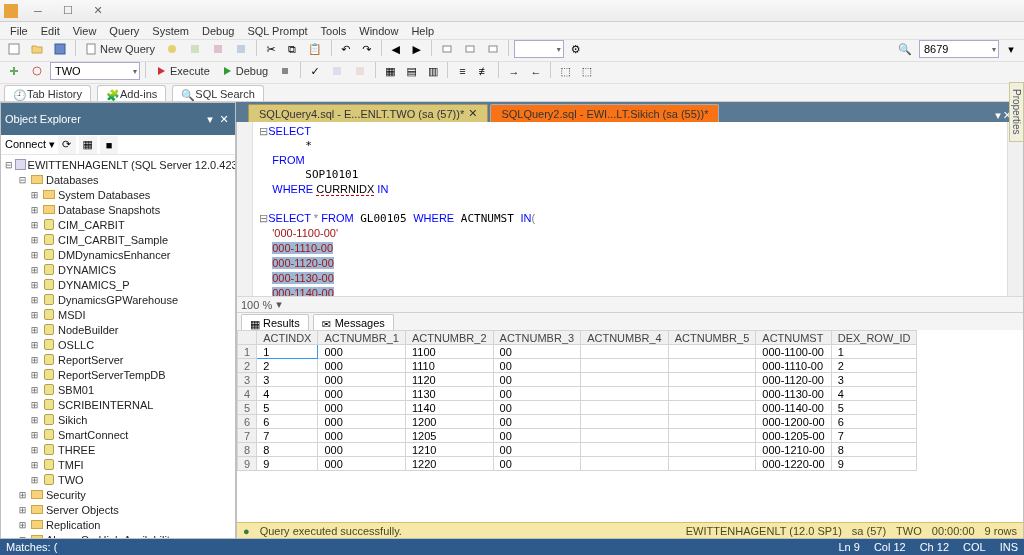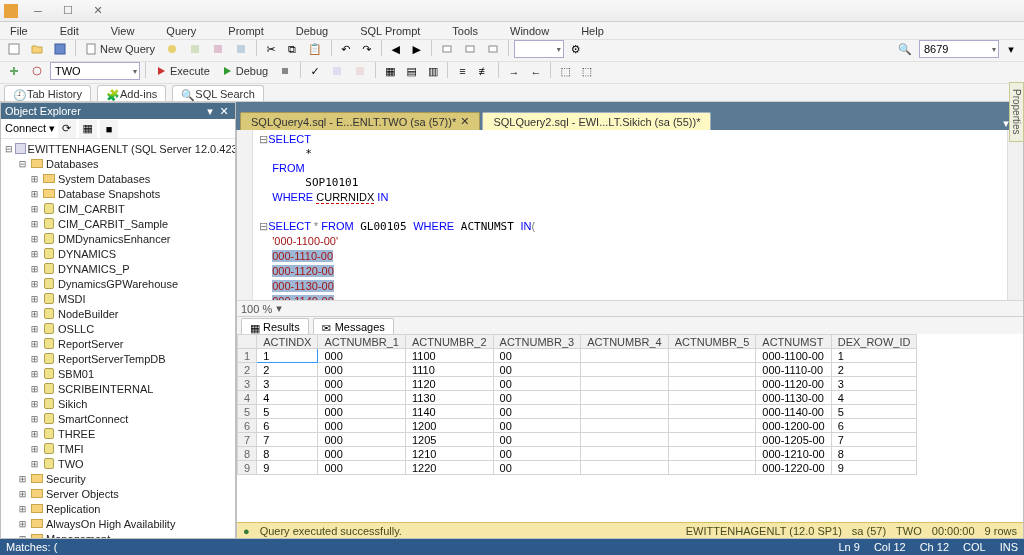--- a/index.html
+++ b/index.html
@@ -2,51 +2,51 @@
 <html><head>
 <meta charset="utf-8">
 <style>
 * { margin: 0; padding: 0; box-sizing: border-box; font-family: "Segoe UI", Tahoma, sans-serif; font-size: 11px; }
 body { background: #fff; width: 1024px; height: 555px; overflow: hidden; display: flex; flex-direction: column; }
 .titlebar { height: 22px; background: linear-gradient(#f8f8f8,#ececec); display: flex; align-items: center; padding: 0 4px; border-bottom: 1px solid #d0d0d0; }
 .titlebar .icon { width: 14px; height: 14px; background: #e8a33d; margin-right: 6px; }
 .titlebar .title { flex: 1; color: #444; }
 .winbtns { display: flex; gap: 2px; }
 .winbtn { width: 28px; height: 16px; display: flex; align-items: center; justify-content: center; color: #666; }
-.menubar { height: 18px; display: flex; align-items: center; padding: 0 4px; gap: 20px; background: #f4f4f4; border-bottom: 1px solid #e0e0e0; }
+.menubar { height: 18px; display: flex; align-items: center; padding: 0 4px; gap: 1px; background: #f4f4f4; border-bottom: 1px solid #e0e0e0; }
 .menubar span { padding: 1px 6px; color: #333; cursor: default; }
 .toolbar { height: 22px; display: flex; padding: 0 4px; gap: 3px; background: #f4f4f4; border-bottom: 1px solid #e0e0e0; }
 .tbsep { width: 1px; height: 16px; background: #ccc; margin: 0 2px; }
 .tbtn { height: 18px; min-width: 18px; padding: 0 3px; display: flex; align-items: center; justify-content: center; border: 1px solid transparent; background: #f4f4f4; }
 .tbtn svg { width: 12px; height: 12px; }
 .tbtn .lbl { margin-left: 3px; color: #333; }
 .combo { height: 18px; border: 1px solid #aac; background: #fff; padding: 0 14px 0 4px; display: flex; align-items: center; min-width: 60px; position: relative; }
 .combo::after { content: "▾"; position: absolute; right: 2px; font-size: 8px; color: #666; }
 .tabbar { height: 18px; display: flex; align-items: flex-end; padding: 0 4px; gap: 6px; background: #f4f4f4; border-bottom: 1px solid #d0d0d0; }
 .smalltab { height: 16px; padding: 0 8px; border: 1px solid #c8c8c8; border-bottom: none; background: #fff; border-radius: 3px 3px 0 0; display: flex; align-items: center; gap: 4px; color: #333; }
 .smalltab .ti { width: 10px; height: 10px; }
 .main { flex: 1; display: flex; min-height: 0; }
 .panel { display: flex; flex-direction: column; border: 1px solid #c0c0c0; }
-.panel-title { height: 16px; background: #4a6e8a; color: #fff; padding: 0 4px; display: flex; align-items: center; }
+.panel-title { height: 32px; background: #4a6e8a; color: #fff; padding: 0 4px; display: flex; align-items: center; }
 .panel-title .spacer { flex: 1; }
 .panel-title .pbtn { width: 14px; height: 14px; display: flex; align-items: center; justify-content: center; color: #fff; }
 .oe { width: 236px; background: #fff; display: flex; flex-direction: column; }
 .oe-tools { height: 20px; display: flex; align-items: center; gap: 3px; padding: 0 4px; border-bottom: 1px solid #e4e4e4; }
 .tree { flex: 1; overflow: auto; padding: 2px 0; }
 .tn { display: flex; align-items: center; height: 15px; padding-left: 4px; white-space: nowrap; }
 .tn .tw { width: 11px; text-align: center; color: #666; font-size: 9px; cursor: default; }
 .tn .ic { width: 14px; height: 12px; margin: 0 2px; display: inline-flex; align-items: center; justify-content: center; }
 .tn .lbl { color: #222; }
 .folder { background: #f6d27a; border: 1px solid #caa64a; width: 12px; height: 9px; }
 .db { background: #f0e28a; border: 1px solid #b0a050; width: 10px; height: 11px; border-radius: 2px; }
 .srv { background: #dde; border: 1px solid #99b; width: 11px; height: 11px; }
 .editor-area { flex: 1; display: flex; flex-direction: column; min-width: 0; }
-.doctabs { height: 28px; background: #5a7a94; display: flex; align-items: flex-end; padding: 0 4px; gap: 2px; }
+.doctabs { height: 20px; background: #5a7a94; display: flex; align-items: flex-end; padding: 0 12px; gap: 2px; }
 .doctab { height: 18px; padding: 0 10px; background: #d8c878; color: #333; border: 1px solid #a89858; border-bottom: none; border-radius: 2px 2px 0 0; display: flex; align-items: center; gap: 4px; font-size: 10px; }
-.doctab.inactive { background: #fef9c3; border-color: #a0b0c0; }
+.doctab.inactive { background: #f97316; border-color: #a0b0c0; }
 .editor-split { flex: 1; display: flex; flex-direction: column; min-height: 0; border: 1px solid #c0c0c0; border-top: none; }
 .code-pane { flex: 1; display: flex; min-height: 0; background: #fff; position: relative; }
 .gutter { width: 16px; background: #f2f2f2; border-right: 1px solid #e0e0e0; }
 .code { flex: 1; font-family: Consolas, monospace; font-size: 11px; line-height: 14px; padding: 2px 0 2px 6px; position: relative; white-space: pre; overflow: hidden; }
 .code .kw { color: #0000ff; }
 .code .str { color: #a31515; }
 .code .op { color: #808080; }
 .sel { background: #9cb8d6; }
 .vscroll { width: 16px; background: #f0f0f0; border-left: 1px solid #ddd; }
 .zoom { height: 16px; background: #f4f4f4; border-top: 1px solid #d8d8d8; display: flex; align-items: center; padding: 0 4px; font-size: 10px; color: #555; }
@@ -75,21 +75,21 @@
     <div class="winbtn">☐</div>
     <div class="winbtn">✕</div>
   </div>
 </div>
 
 <div class="menubar" id="menubar">
     <span>File</span>
     <span>Edit</span>
     <span>View</span>
     <span>Query</span>
-    <span>Prompt</span>
+    <span>System</span>
     <span>Debug</span>
     <span>SQL Prompt</span>
     <span>Tools</span>
     <span>Window</span>
     <span>Help</span>
   </div>
 
 <div class="toolbar">
   <div class="tbtn">
       <svg viewBox="0 0 12 12">

